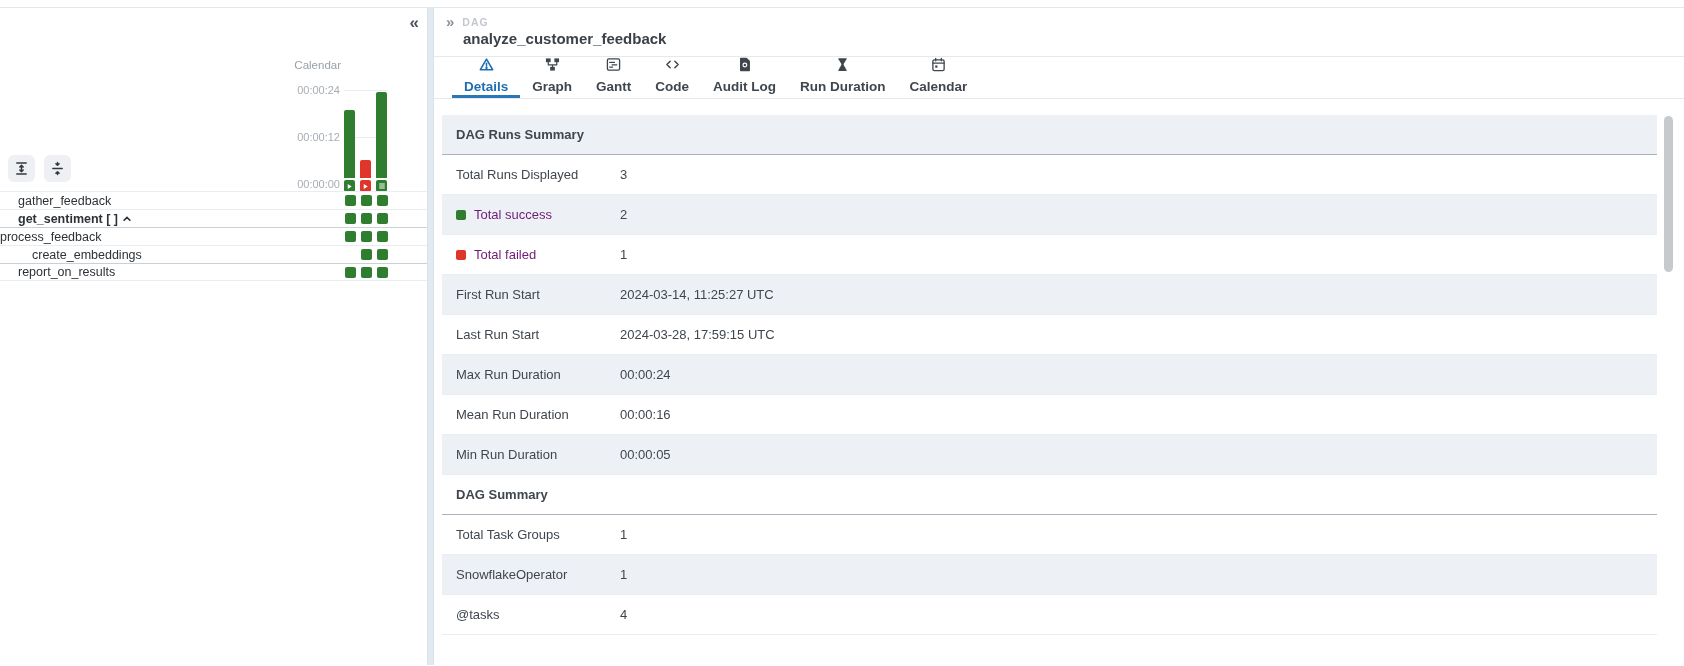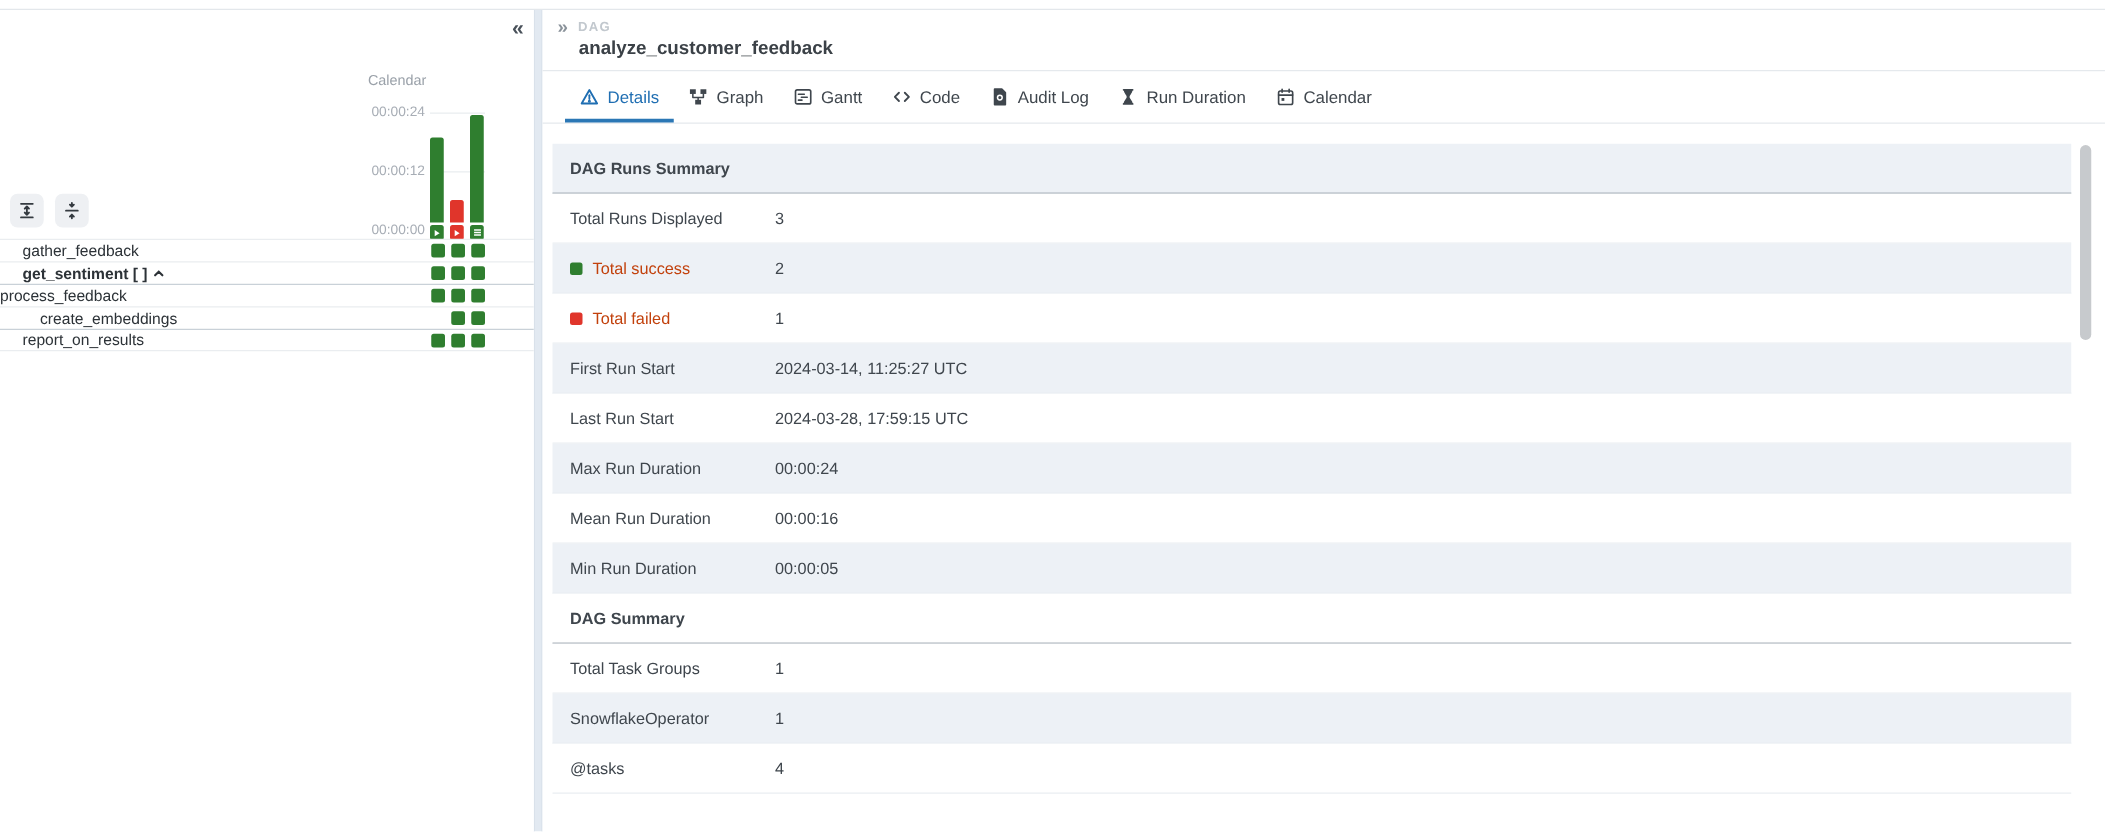--- a/index.html
+++ b/index.html
@@ -42,32 +42,32 @@
   
   .right-panel { flex:1; position:relative; background:#fff; }
   .breadcrumb-row { padding:7px 0 0 12px; display:flex; align-items:center; gap:8px; }
   .bc-chev { font-size:15px; font-weight:700; color:#8a929a; line-height:14px; }
   .bc-label { font-size:10.5px; font-weight:700; letter-spacing:1px; color:#c2c8ce; }
   .dag-title { margin:1px 0 0 29px; font-size:15px; font-weight:700; color:#3b4147; }
   .panel-header { border-bottom:1px solid #e5e9ed; padding-bottom:9px; }
   .tabs { height:42px; border-bottom:1px solid #e5e9ed; display:flex; align-items:stretch;
     padding-left:18px; }
   .tab { display:flex; align-items:center; gap:7px; padding:0 12px; font-size:13.5px;
-    font-weight:400; color:#3f464d; cursor:pointer; white-space:nowrap; }
+    font-weight:700; color:#3f464d; cursor:pointer; white-space:nowrap;flex-direction:column; }
   .tab svg { flex:none; }
   .tab.active { color:#1f6eb2; box-shadow:inset 0 -3px 0 #2b77b5; }
   .content { position:relative; padding:16px 0 0 8px; height:571px; overflow:hidden; }
   .summary-table { width:1215px; font-size:13px; }
   .t-row { height:40px; display:flex; align-items:center; padding-left:14px;
     border-bottom:1px solid #eaeef2; background:#fff; }
   .t-row.light { background:#edf1f6; }
   .t-row.section { font-weight:700; color:#3b4147; border-bottom:1.5px solid #a9b2ba; }
   .t-label { width:164px; flex:none; color:#3f464d; }
   .t-value { color:#3f464d; }
-  .t-link { display:flex; align-items:center; gap:8px; color:#c2410c; cursor:pointer; }
+  .t-link { display:flex; align-items:center; gap:8px; color:#701a75; cursor:pointer; }
   .swatch { width:10px; height:10px; border-radius:2px; display:inline-block; }
   .scroll-thumb { position:absolute; right:11px; top:17px; width:9px; height:156px;
     background:#c7cacd; border-radius:5px; cursor:pointer; }
 </style>
 </head>
 <body>
 
 <div class="top-strip"></div>
 
 <div class="main">

